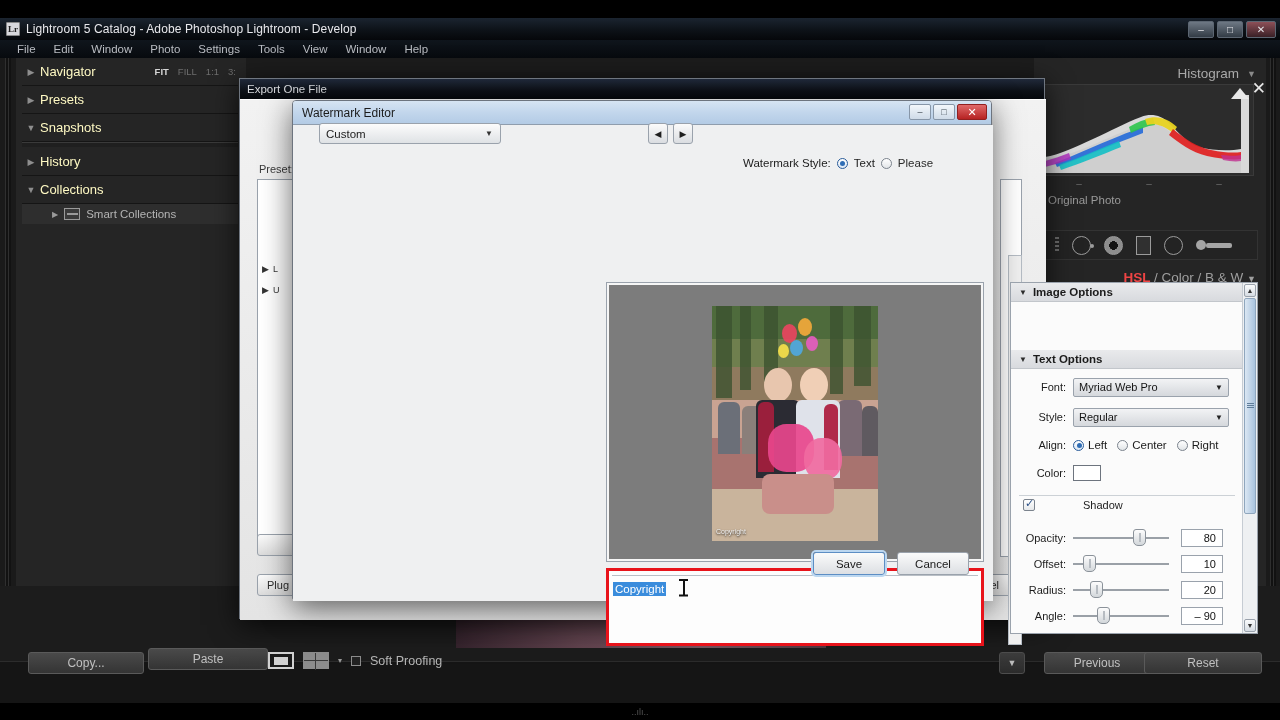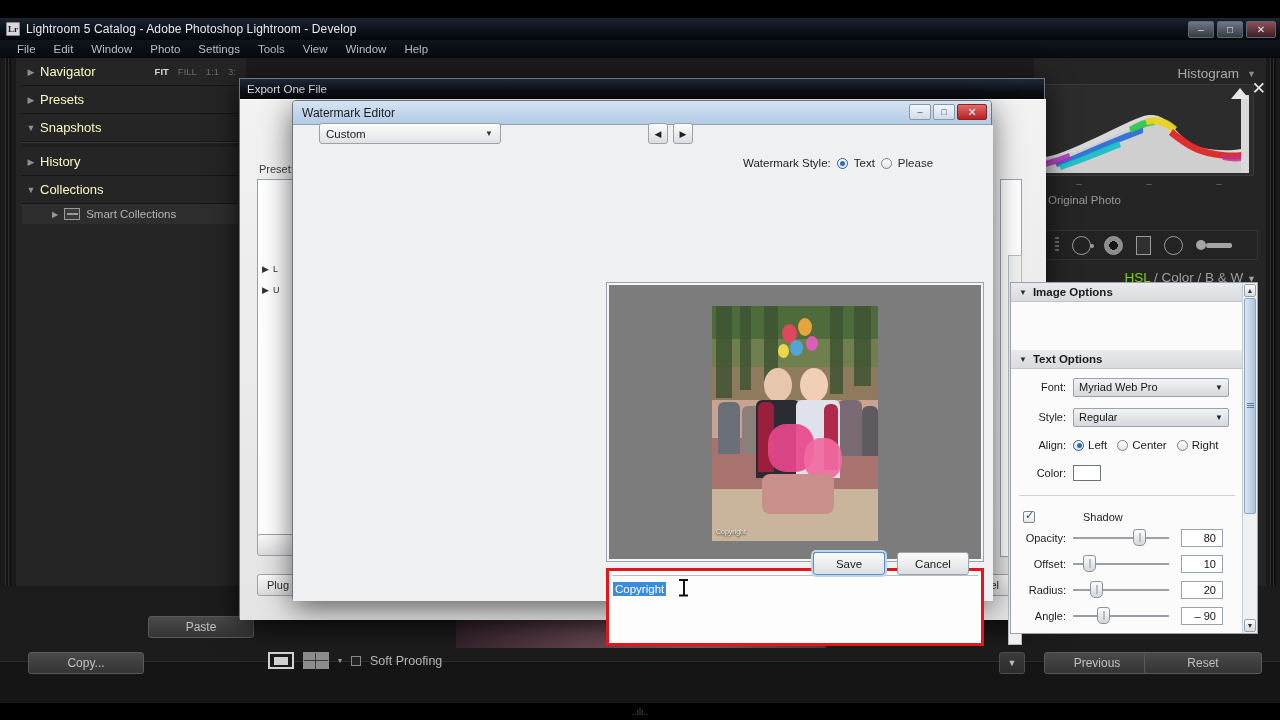--- a/index.html
+++ b/index.html
@@ -99,21 +99,21 @@
   .ts-c { width:19px; height:19px; border:1.6px solid #9b9b9b; border-radius:50%; position:relative; }
   .ts-c.dotr:after { content:''; position:absolute; right:-4px; top:7px; width:4px;height:4px;background:#9b9b9b;border-radius:50%; }
   .ts-f { width:19px;height:19px;border:1.6px solid #9b9b9b;border-radius:50%;
      background:radial-gradient(circle,#141414 0 35%,#8d8d8d 36% 100%); }
   .ts-r { width:15px; height:19px; border:1.6px solid #9b9b9b; background:#303030; }
   .ts-sl { display:flex; align-items:center; gap:0; }
   .ts-sl .kn { width:10px;height:10px;border-radius:50%;background:#a5a5a5; }
   .ts-sl .br { width:26px;height:5px;background:#a5a5a5;border-radius:2px; }
 
   .hsl-head { position:absolute; right:24px; top:212px; color:#9f9f9f; font-size:13.5px; }
-  .hsl-head b { color:#84cc16; font-weight:normal; }
+  .hsl-head b { color:#ef4444; font-weight:bold; }
   .hsl-tabs { position:absolute; left:10px; top:238px; width:212px; height:20px; display:flex;
      align-items:center; justify-content:flex-end; gap:0; }
   .hsl-tabs span { color:#9a9a9a; font-size:11px; padding:0 8px; border-left:1px solid #3d3d3d; }
   .hsl-tabs span:first-child { border-left:none; }
   .hue-label { position:absolute; left:98px; top:262px; color:#a8a8a8; font-size:11.5px; }
   .hsl-rows { position:absolute; left:10px; top:280px; width:214px; }
   .hsl-row { height:22px; display:flex; align-items:center; }
   .hsl-row .lb { width:62px; text-align:right; color:#a0a0a0; font-size:11.5px; padding-right:7px; }
   .hsl-row .track { width:96px; height:3px; border-radius:2px; position:relative; }
   .hsl-row .knob { position:absolute; left:43px; top:-4px; width:11px; height:11px; border-radius:50%;
@@ -500,21 +500,21 @@
     </div>
     <div class="rp-divider" style="top:523px"></div>
   </div>
 
   <div class="center-area">
     <div class="photo-strip"></div>
   </div>
 
   <div class="bottombar"></div>
   <div class="lrbtn" style="position:absolute;left:28px;top:652px;width:116px;">Copy...</div>
-  <div class="lrbtn" style="position:absolute;left:148px;top:616px;width:106px;">Paste</div>
+  <div class="lrbtn" style="position:absolute;left:148px;top:648px;width:120px;">Paste</div>
   <div class="viewgrp">
     <div class="vi1">
         <i></i>
       </div>
     <div class="vi2"></div>
     <span class="cv-sm">▾</span>
     <span class="sp-box"></span>
     <span class="sp-lab">Soft Proofing</span>
   </div>
   <div class="dropcaret">▼</div>
@@ -650,21 +650,21 @@
           <span class="ro-lab">Right</span>
         </div>
         <div class="opt-row" style="margin-top:4px">
           <span class="opt-lab">Color:</span>
           <span class="color-sw"></span>
         </div>
       </div>
 
       <div style="position:absolute;left:8px;top:212px;width:216px;height:1px;background:#ccd1d6;"></div>
 
-      <div style="position:absolute;left:0;top:228px;width:232px;display:flex;align-items:flex-end;gap:10px;padding-left:12px;">
+      <div style="position:absolute;left:0;top:216px;width:232px;display:flex;align-items:flex-end;gap:10px;padding-left:12px;">
         <span class="chk on"></span>
         <span style="color:#1c1c1c;font-size:11px;margin-left:38px;">Shadow</span>
       </div>
 
       <div style="position:absolute;left:0;top:242px;width:232px;" id="shadow-sliders">
           <div class="sl-row">
             <span class="sl-lab">Opacity:</span>
             <span class="sl-track">
               <span class="sl-knob" style="left: 62%;"></span>
             </span>

